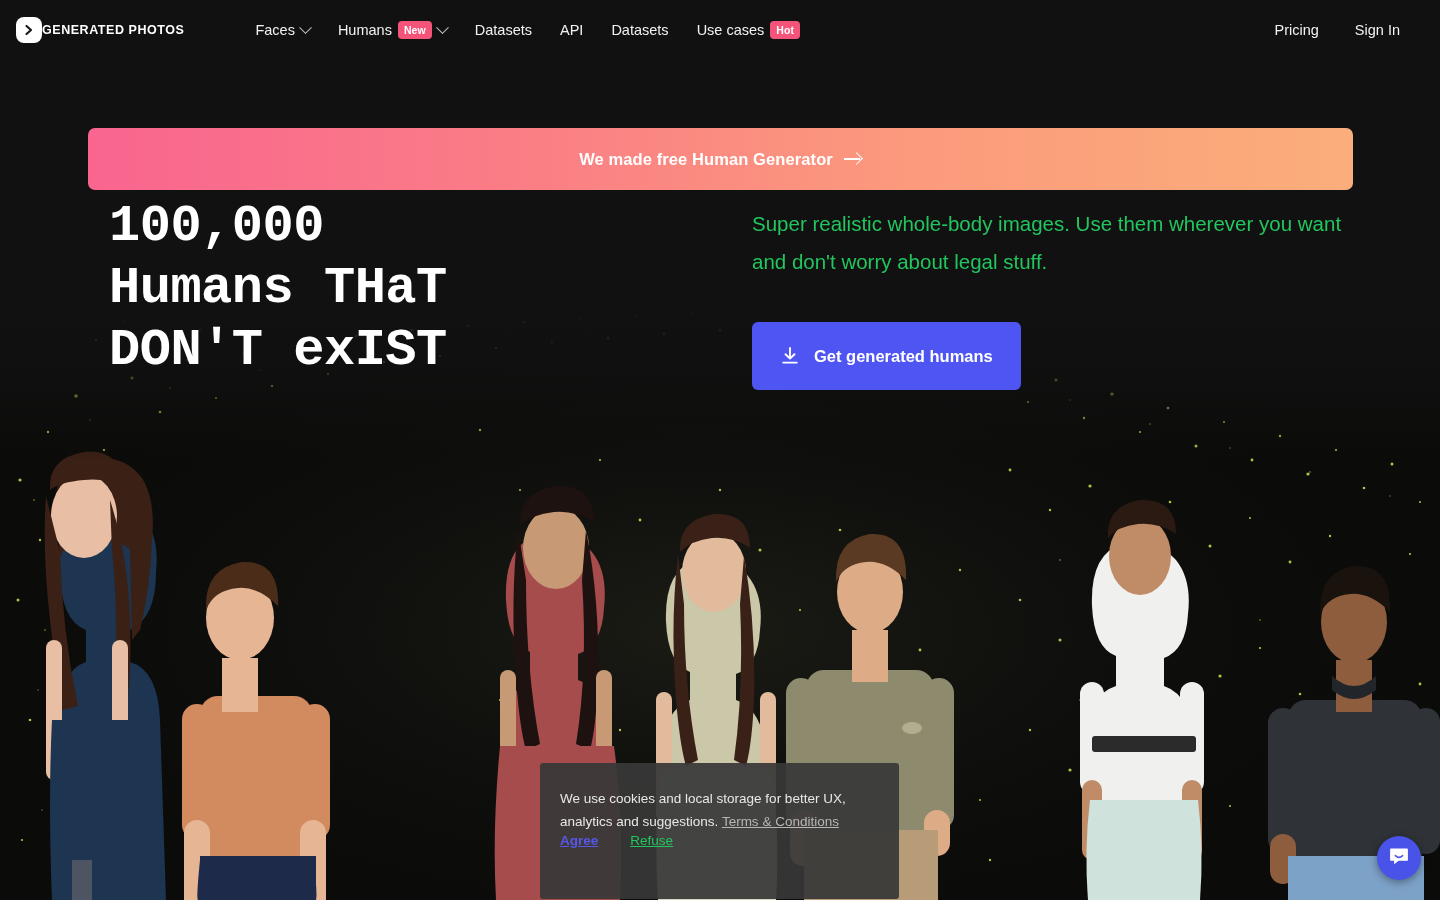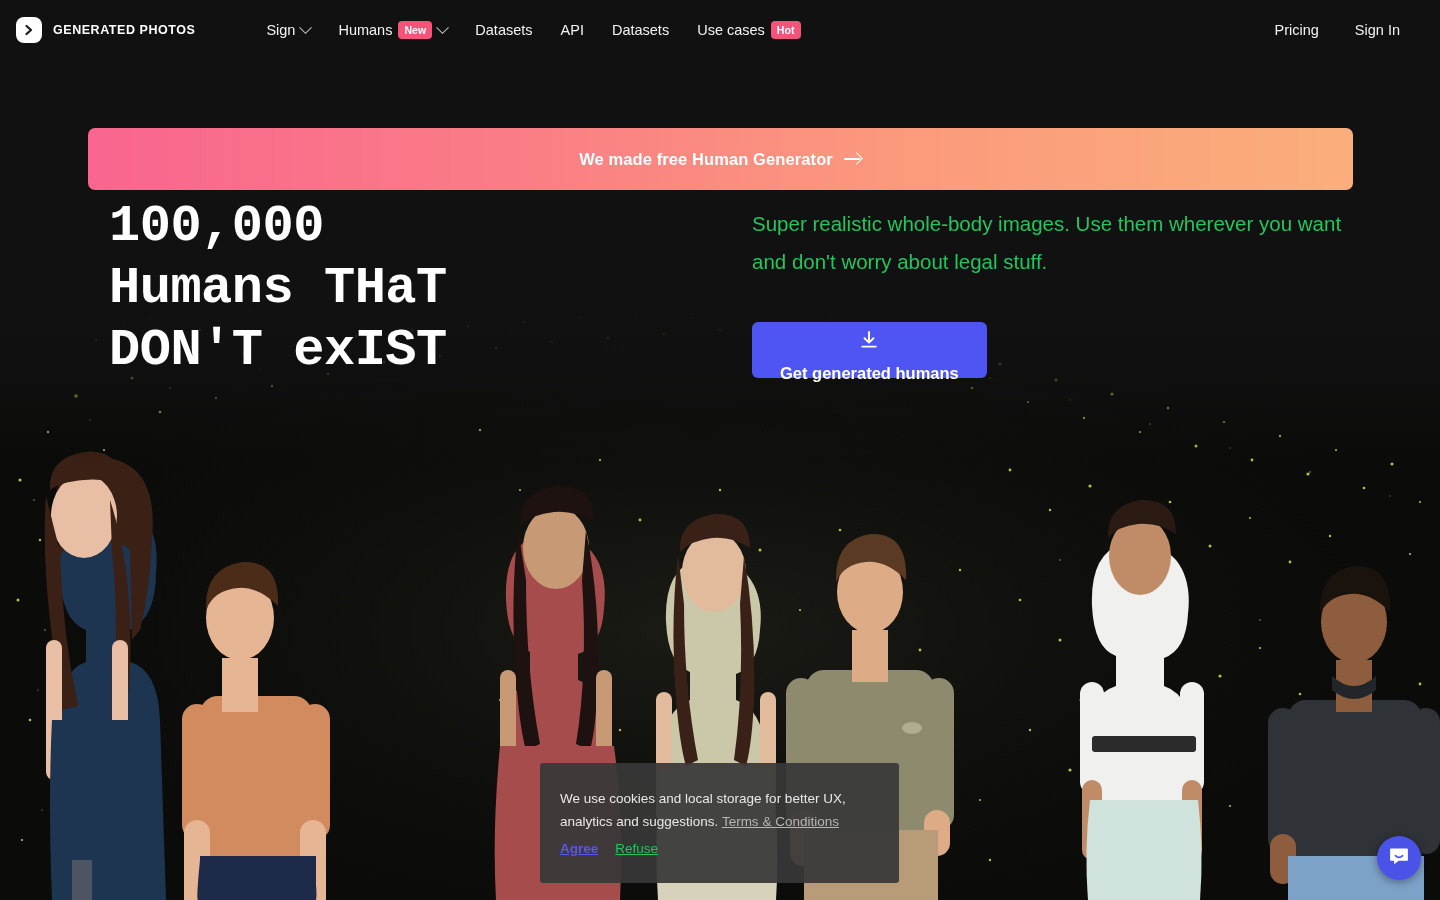--- a/index.html
+++ b/index.html
@@ -9,21 +9,21 @@
     font-family:"Liberation Sans", sans-serif;
     overflow:hidden;
   }
   .page { position:relative; width:1440px; height:900px; background:#111111; overflow:hidden; }
 
   
   .nav {
     position:absolute; top:0; left:0; width:1440px; height:60px;
     display:flex; align-items:center; z-index:40;
   }
-  .brand { display:flex; align-items:center; gap:11px; margin-left:16px; cursor:pointer; }
+  .brand { display:flex; align-items:center; margin-left:16px; cursor:pointer; }
   .logo-box {
     width:26px; height:26px; border-radius:8px; background:#ffffff;
     display:flex; align-items:center; justify-content:center;
   }
   .logo-box svg { display:block; }
   .brand-name {
     color:#ffffff; font-size:12.5px; font-weight:bold; letter-spacing:0.55px;
     white-space:nowrap;
   }
   .nav-main { display:flex; align-items:center; margin-left:57px; gap:0px; }
@@ -68,52 +68,52 @@
     color:#ffffff; font-size:52px; line-height:62px; font-weight:bold;
     letter-spacing:-0.5px; white-space:pre-line;
     font-family:Liberation Mono, monospace;
     margin-left:21px;
   }
   .hero-right { position:absolute; left:752px; top:205px; width:600px; z-index:25; }
   .subhead {
     color:#22c55e; font-size:20.5px; line-height:38px; font-weight:400; width:590px;
   }
   .cta {
-    position:absolute; left:752px; top:322px; height:56px;
+    position:absolute; left:752px; top:322px; height:68px;
     background:#4F55F2; border-radius:6px; border:none;
     display:flex; align-items:center; gap:14px; padding:8px 28px;
-    cursor:pointer; z-index:25;flex-direction:column;
+    cursor:pointer; z-index:25;
   }
   .cta-label { color:#ffffff; font-size:16.5px; font-weight:bold; white-space:nowrap; }
   .dl-icon { width:20px; height:20px; position:relative; flex:0 0 auto; }
 
   
   .hero-img {
     position:absolute; left:0; top:300px; width:1440px; height:600px;
     overflow:hidden; z-index:10;
     background:#0b0b0a;
   }
   .hero-img .fade-top {
     position:absolute; left:0; top:0; width:1440px; height:160px;
     background:linear-gradient(180deg,#111111 0%,rgba(17,17,17,0.86) 35%,rgba(11,11,10,0) 100%);
     z-index:9;
   }
   .particles { position:absolute; inset:0; z-index:2; }
 
   
   .cookie {
-    position:absolute; left:540px; top:763px; width:359px; height:120px;
+    position:absolute; left:540px; top:763px; width:359px; height:136px;
     background:rgba(56,56,56,0.93); border-radius:3px;
     padding:24px 0 0 20px; z-index:60;
   }
   .cookie-text { color:#e8e8e8; font-size:13.5px; line-height:23px; width:300px; }
   .cookie-link {
     color:#b6b6b6; text-decoration:underline; cursor:pointer;
   }
-  .cookie-actions { display:flex; gap:17px; margin-top:8px; }
+  .cookie-actions { display:flex; gap:32px; }
   .agree {
     color:#5558E8; font-size:13.5px; font-weight:bold;
     text-decoration:underline; cursor:pointer;
   }
   .refuse {
     color:#22c55e; font-size:13.5px; font-weight:400;
     text-decoration:underline; cursor:pointer;
   }
 
   
@@ -395,21 +395,21 @@
       <span class="logo-box">
         <svg width="14" height="14" viewBox="0 0 14 14">
           <path d="M4.5 3 L9 7 L4.5 11" fill="none" stroke="#1a1a1a" stroke-width="2.2" stroke-linecap="round" stroke-linejoin="round"></path>
         </svg>
       </span>
       <span class="brand-name">GENERATED PHOTOS</span>
     </div>
 
     <div class="nav-main">
       <div class="nav-item">
-        <span>Sign</span>
+        <span>Faces</span>
         <span class="chev"></span>
       </div>
       <div class="nav-item">
         <span>Humans</span>
         <span class="badge">New</span>
         <span class="chev"></span>
       </div>
       <div class="nav-item">
         <span>Datasets</span>
       </div>

